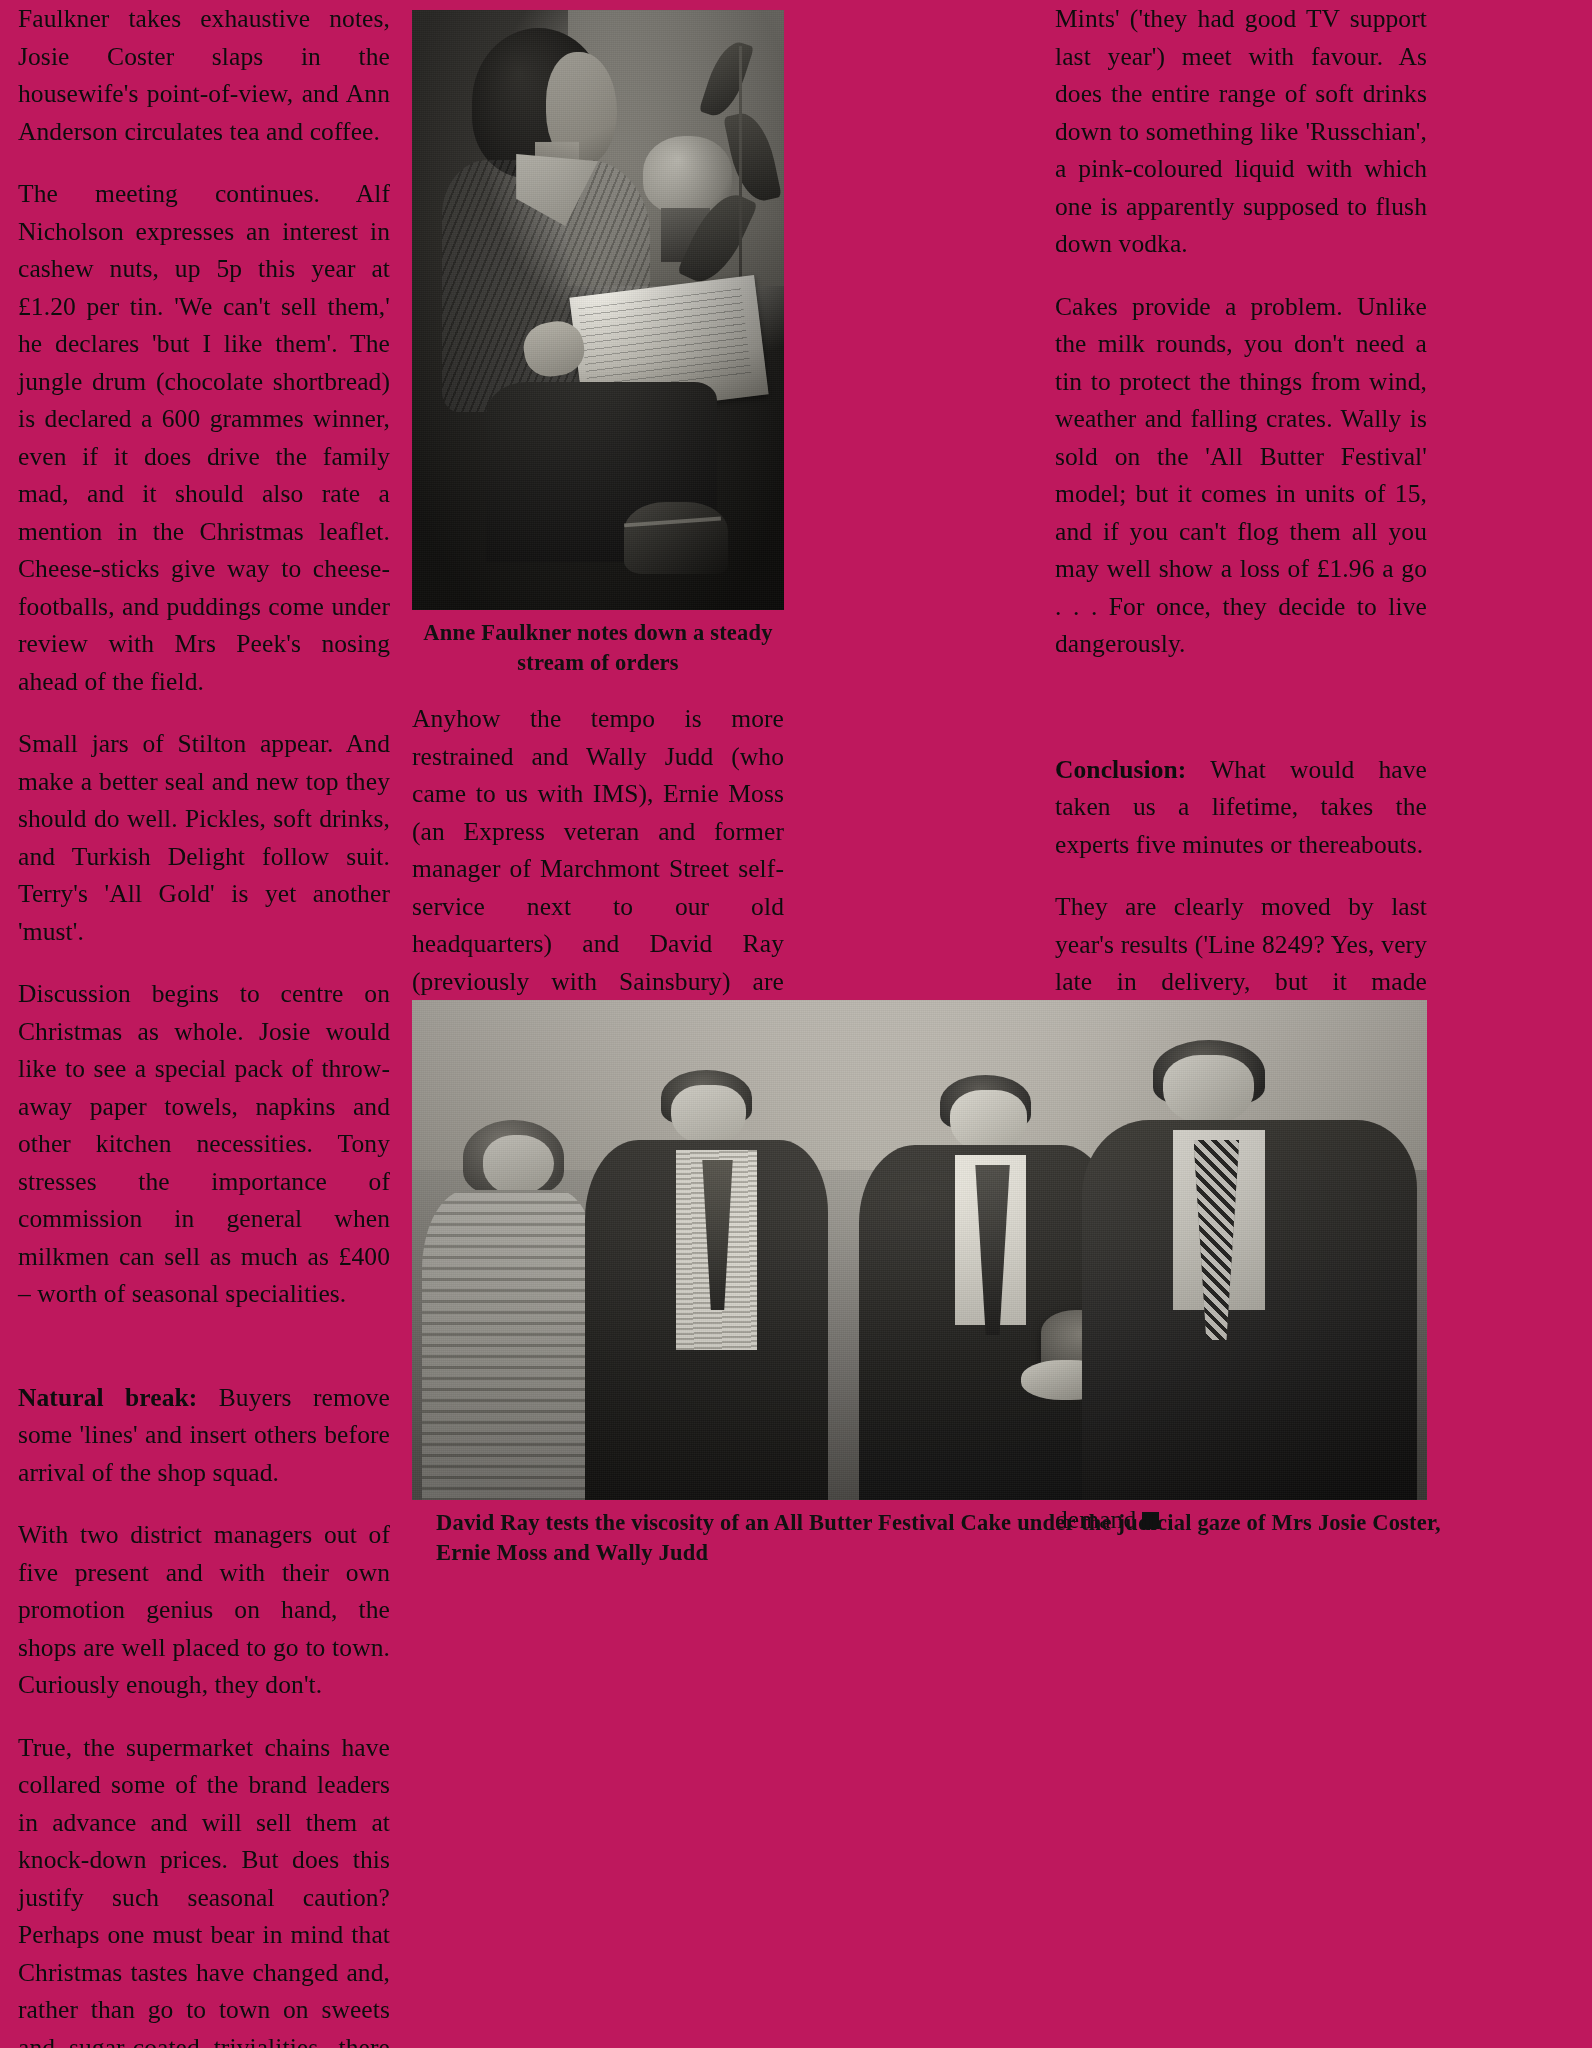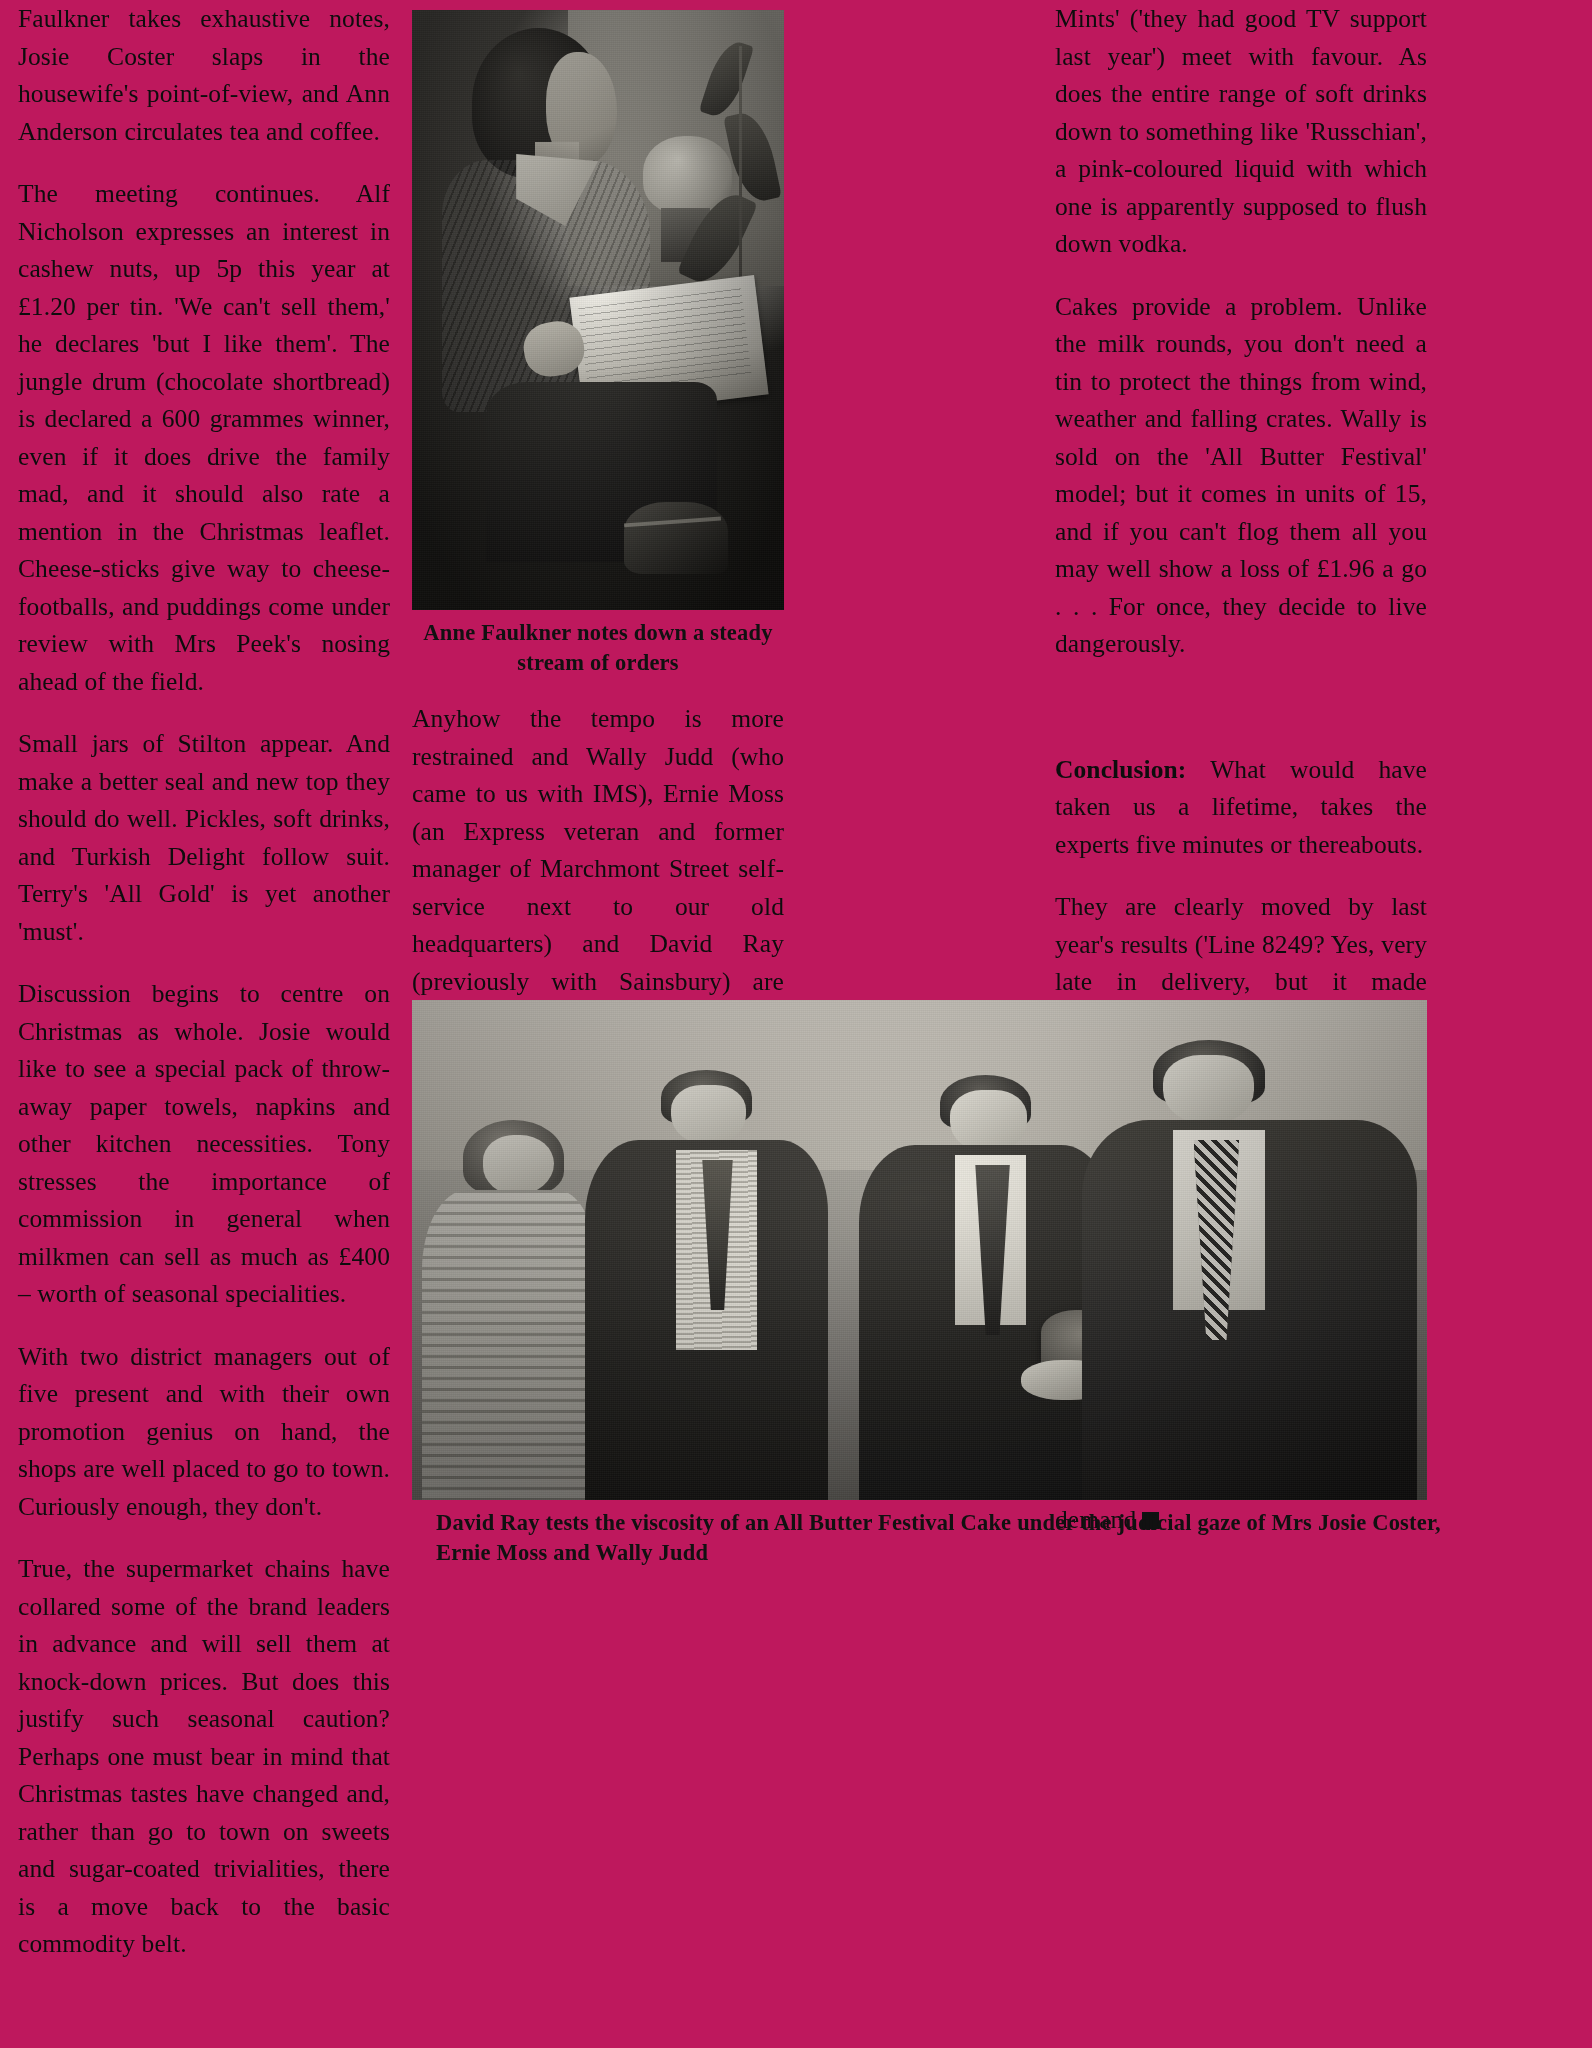--- a/index.html
+++ b/index.html
@@ -126,20 +126,23 @@
 
     <p class="para">Faulkner takes exhaustive notes, Josie Coster slaps in the housewife's point-of-view, and Ann Anderson circulates tea and coffee.</p>
 
 
     <p class="para">The meeting continues. Alf Nicholson expresses an interest in cashew nuts, up 5p this year at £1.20 per tin. 'We can't sell them,' he declares 'but I like them'. The jungle drum (chocolate shortbread) is declared a 600 grammes winner, even if it does drive the family mad, and it should also rate a mention in the Christmas leaflet. Cheese-sticks give way to cheese-footballs, and puddings come under review with Mrs Peek's nosing ahead of the field.</p>
 
     <p class="para">Small jars of Stilton appear. And make a better seal and new top they should do well. Pickles, soft drinks, and Turkish Delight follow suit. Terry's 'All Gold' is yet another 'must'.</p>
 
     <p class="para">Discussion begins to centre on Christmas as whole. Josie would like to see a special pack of throw-away paper towels, napkins and other kitchen necessities. Tony stresses the importance of commission in general when milkmen can sell as much as £400 – worth of seasonal specialities.</p>
 
+    <p class="para" style="margin-top:66px;">
+      <span class="lead">Natural break:</span><span> Buyers remove some 'lines' and insert others before arrival of the shop squad.</span>
+    </p>
 
     <p class="para">With two district managers out of five present and with their own promotion genius on hand, the shops are well placed to go to town. Curiously enough, they don't.</p>
 
     <p class="para">True, the supermarket chains have collared some of the brand leaders in advance and will sell them at knock-down prices. But does this justify such seasonal caution? Perhaps one must bear in mind that Christmas tastes have changed and, rather than go to town on sweets and sugar-coated trivialities, there is a move back to the basic commodity belt.</p>
   </div>
 
   <div class="photo" id="photo-top">
     <div class="ht" style="background:
            radial-gradient(circle at 78% 22%, #c9c6bd 0 14%, rgba(201,198,189,0) 40%),
            linear-gradient(160deg,#4a4843 0%,#3a3833 30%,#201f1c 70%,#161512 100%);">

